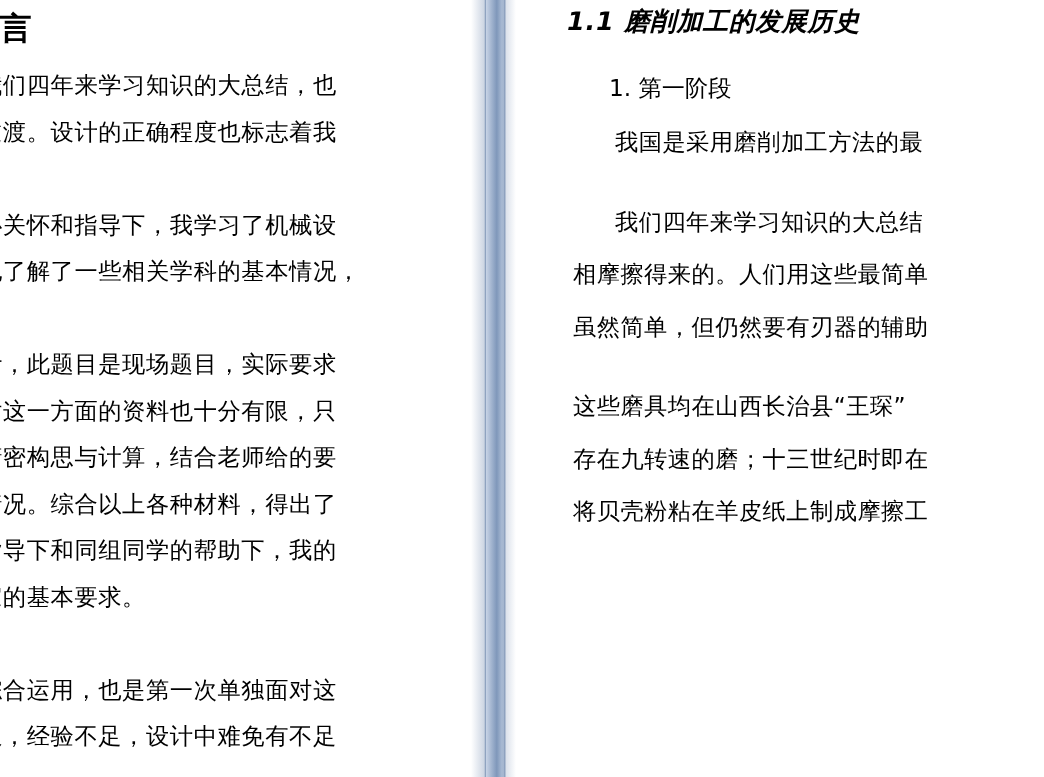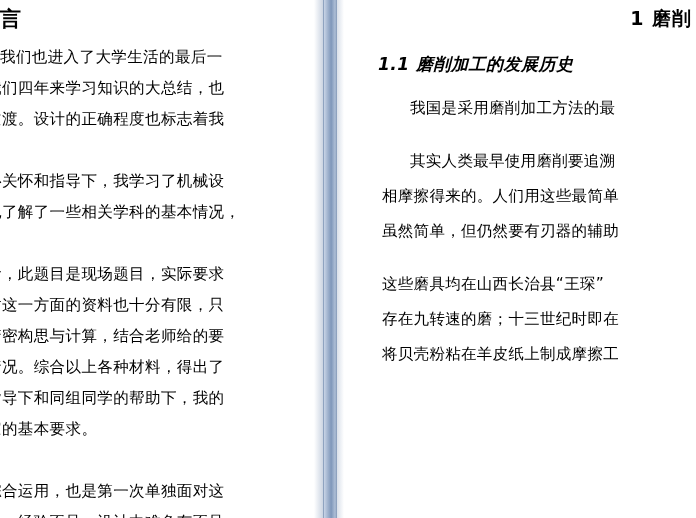--- a/index.html
+++ b/index.html
@@ -147,21 +147,20 @@
   }
 </style>
 </head>
 <body>
 
 <div class="page-wrap">
 
   <div class="page-left">
     <div class="cn left-title">言</div>
 
-    <div class="cn left-p">我们也进入了大学生活的最后一</div>
     <div class="cn left-p indent-neg">我们四年来学习知识的大总结，也</div>
     <div class="cn left-p indent-neg">过渡。设计的正确程度也标志着我</div>
     <div class="spacer-line"></div>
     <div class="cn left-p indent-neg">心关怀和指导下，我学习了机械设</div>
     <div class="cn left-p indent-neg">也了解了一些相关学科的基本情况，</div>
     <div class="spacer-line"></div>
     <div class="cn left-p indent-neg">计，此题目是现场题目，实际要求</div>
     <div class="cn left-p indent-neg">对这一方面的资料也十分有限，只</div>
     <div class="cn left-p indent-neg">精密构思与计算，结合老师给的要</div>
     <div class="cn left-p indent-neg">情况。综合以上各种材料，得出了</div>
@@ -172,28 +171,28 @@
     <div class="cn left-p indent-neg">限，经验不足，设计中难免有不足</div>
   </div>
 
   <div class="gutter">
     <div class="bar-shadow-left"></div>
     <div class="bar"></div>
     <div class="bar-shadow-right"></div>
   </div>
 
   <div class="page-right">
-    <div class="cn right-h1">1 磨削</div>
     <div class="cn right-h2">1.1 磨削加工的发展历史</div>
+    <div class="cn right-h3">1. 第一阶段</div>
 
     <div class="cn right-p first">我国是采用磨削加工方法的最</div>
 
     <div class="right-gap"></div>
 
-    <div class="cn right-p first">其实人类最早使用磨削要追溯</div>
+    <div class="cn right-p first">我们四年来学习知识的大总结</div>
     <div class="cn right-p">相摩擦得来的。人们用这些最简单</div>
     <div class="cn right-p">虽然简单，但仍然要有刃器的辅助</div>
 
     <div class="right-gap"></div>
 
     <div class="cn right-p">这些磨具均在山西长治县“王琛”</div>
     <div class="cn right-p">存在九转速的磨；十三世纪时即在</div>
     <div class="cn right-p">将贝壳粉粘在羊皮纸上制成摩擦工</div>
 
   </div>

